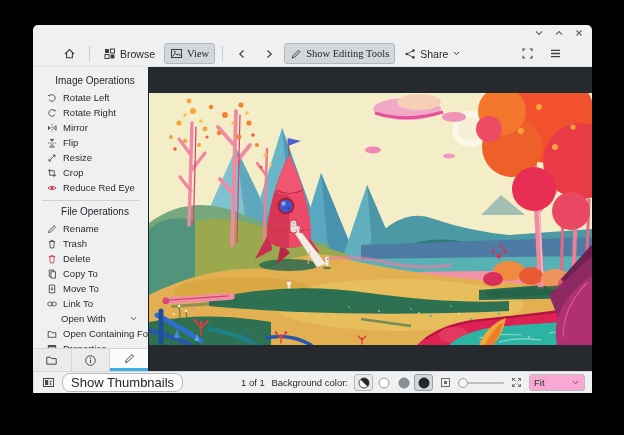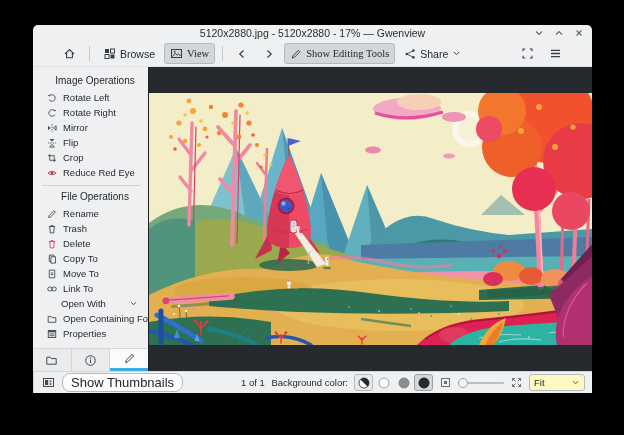--- a/index.html
+++ b/index.html
@@ -49,30 +49,29 @@
   .bg-label{margin-left:auto;}
   .swatch{width:17px;height:15px;display:flex;align-items:center;justify-content:center;border-radius:3px;
           border:1px solid transparent;}
   .swatch.framed{background:#e8e9ea;border-color:#b7babb;}
   .swatch.selected{background:#d3d7d9;border-color:#9da1a3;}
   .swatches{display:flex;gap:1px;}
   .slider{width:46px;height:12px;position:relative;}
   .slider .track{position:absolute;left:0;right:0;top:5px;height:2px;background:#bcbfc1;border-radius:1px;}
   .slider .handle{position:absolute;left:0;top:1px;width:10px;height:10px;border-radius:50%;
                   background:#f4f5f5;border:1px solid #9da0a2;box-sizing:border-box;}
-  .combo{display:flex;align-items:center;justify-content:space-between;width:46px;height:15px;background:#fef9c3;
+  .combo{display:flex;align-items:center;justify-content:space-between;width:46px;height:15px;background:#f9a8d4;
          border:1px solid #b7babb;border-radius:3px;padding:0 4px;font-size:9.5px;color:#24282b;}
 </style>
 </head>
 <body>
 
 <div class="window">
 
   <div class="titlebar">
-    <span class="title">5120x2880.jpg - 5120x2880 - 17% — Gwenview</span>
     <span class="winctl">
       <span>
           <svg width="10" height="10" viewBox="0 0 10 10">
             <path d="M2,3.5 L5,6.5 L8,3.5" stroke="#63686b" stroke-width="1.1" fill="none"></path>
           </svg>
         </span>
       <span>
           <svg width="10" height="10" viewBox="0 0 10 10">
             <path d="M2,6.5 L5,3.5 L8,6.5" stroke="#63686b" stroke-width="1.1" fill="none"></path>
           </svg>
@@ -207,20 +206,29 @@
         </div>
         <div class="side-item">
           <span class="icon">
               <svg width="10" height="10" viewBox="0 0 11 11">
                 <path d="M1,5.5 H10" stroke="#474b4e" stroke-dasharray="1.5 1.2"></path>
                 <path d="M3,1 L5.5,4 L8,1 Z" fill="#474b4e"></path>
                 <path d="M3,10 L5.5,7 L8,10 Z" fill="none" stroke="#474b4e"></path>
               </svg>
             </span>
           <span class="lbl">Flip</span>
+        </div>
+        <div class="side-item">
+          <span class="icon">
+              <svg width="10" height="10" viewBox="0 0 11 11">
+                <path d="M2.2,8.8 L8.8,2.2" stroke="#474b4e" fill="none"></path>
+                <path d="M2.2,8.8 v-2.4 M2.2,8.8 h2.4 M8.8,2.2 v2.4 M8.8,2.2 h-2.4" stroke="#474b4e" fill="none"></path>
+              </svg>
+            </span>
+          <span class="lbl">Resize</span>
         </div>
         <div class="side-item">
           <span class="icon">
               <svg width="10" height="10" viewBox="0 0 11 11">
                 <path d="M3,1 V8 H10 M1,3 H8 V10" stroke="#474b4e" fill="none"></path>
               </svg>
             </span>
           <span class="lbl">Crop</span>
         </div>
         <div class="side-item">

